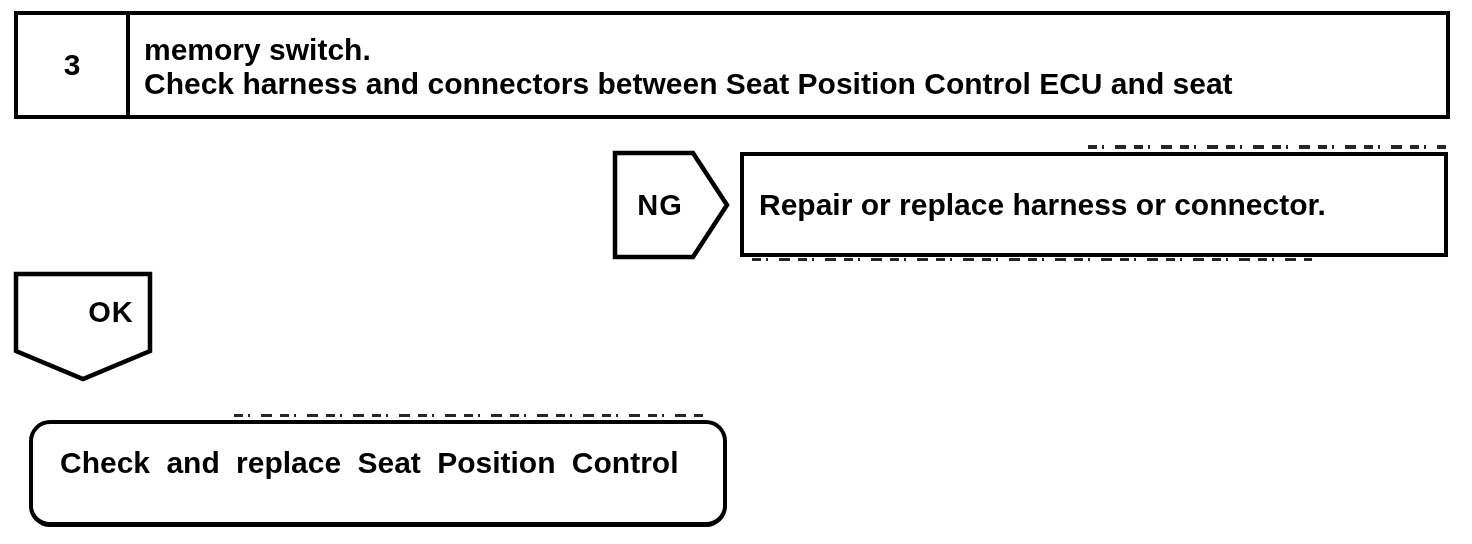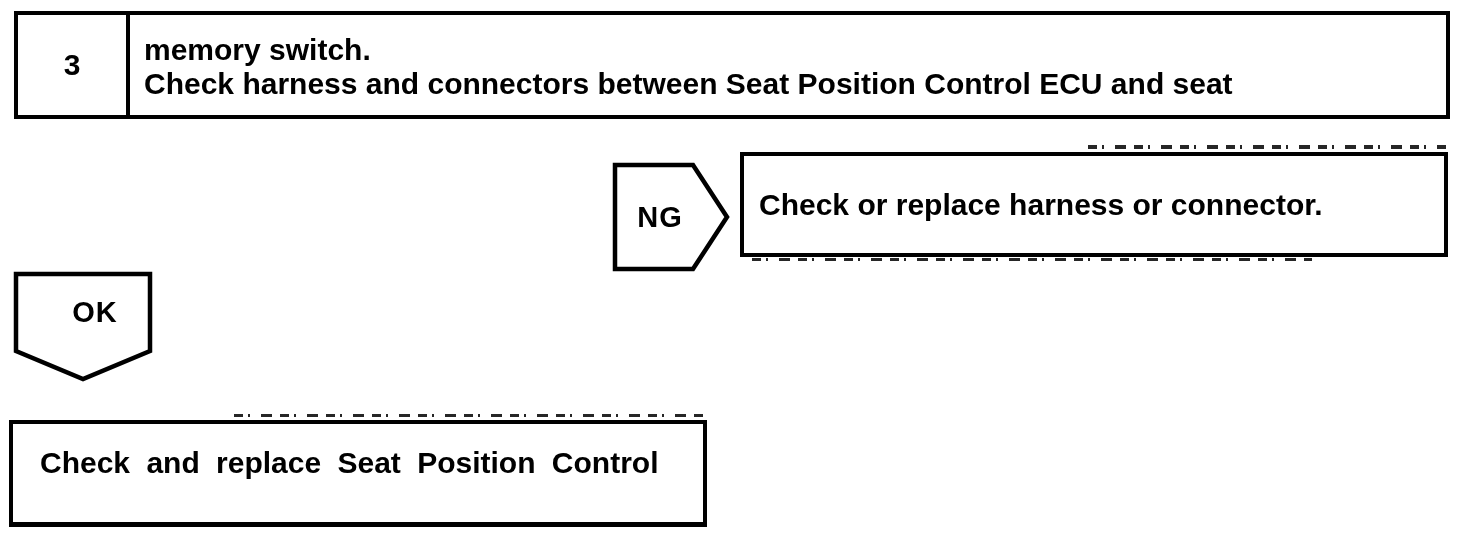--- a/index.html
+++ b/index.html
@@ -47,52 +47,53 @@
 
   
   .connector { position: absolute; }
   .connector svg { display: block; }
   .connector .shape-label {
     position: absolute;
     text-align: center;
     font-size: 29px;
     letter-spacing: 1px;
   }
-  .ng-connector { left: 612px; top: 162px; }
+  .ng-connector { left: 612px; top: 150px; }
   .ng-connector .shape-label {
     left: 0; top: 0; width: 96px; height: 110px;
     line-height: 110px;
   }
   .ok-connector { left: 13px; top: 271px; }
   .ok-connector .shape-label {
-    left: 0; top: 0; width: 164px; height: 82px;
+    left: 16px; top: 0; width: 164px; height: 82px;
     line-height: 82px;
   }
 
   
   .action-box {
     position: absolute;
     border: 4px solid var(--ink);
     background: var(--paper);
     font-size: 30px;
   }
   .repair-box {
     left: 740px; top: 152px;
     width: 708px; height: 105px;
     display: flex;
     align-items: center;
     padding-left: 15px;
   }
   .repair-box .line { line-height: 34px; }
   .ecu-box {
-    left: 9px; top: 420px;
+    left: 29px; top: 420px;
     width: 698px; height: 107px;
     border-bottom-width: 5px;
     padding: 22px 0 0 27px;
     line-height: 33px;
+    border-radius: 21px;
   }
   .ecu-box .justified { word-spacing: 8px; }
 
   
   .scan-artifact {
     position: absolute;
     height: 3px;
     background: repeating-linear-gradient(90deg,
       var(--ink) 0 9px, transparent 9px 14px,
       var(--ink) 14px 16px, transparent 16px 27px,
@@ -119,21 +120,21 @@
   </div>
 
   <div class="connector ng-connector">
     <svg width="118" height="110" viewBox="0 0 118 110">
       <polygon points="3,3 81,3 115,55 81,107 3,107" fill="#ffffff" stroke="#000000" stroke-width="4.5" stroke-linejoin="miter"></polygon>
     </svg>
     <span class="shape-label">NG</span>
   </div>
 
   <div class="action-box repair-box">
-    <span class="line">Check or replace harness or connector.</span>
+    <span class="line">Repair or replace harness or connector.</span>
   </div>
 
   <div class="connector ok-connector">
     <svg width="140" height="112" viewBox="0 0 140 112">
       <polygon points="3,3 137,3 137,80 70,108 3,80" fill="#ffffff" stroke="#000000" stroke-width="4.5" stroke-linejoin="miter"></polygon>
     </svg>
     <span class="shape-label">OK</span>
   </div>
 
   <div class="action-box ecu-box">

